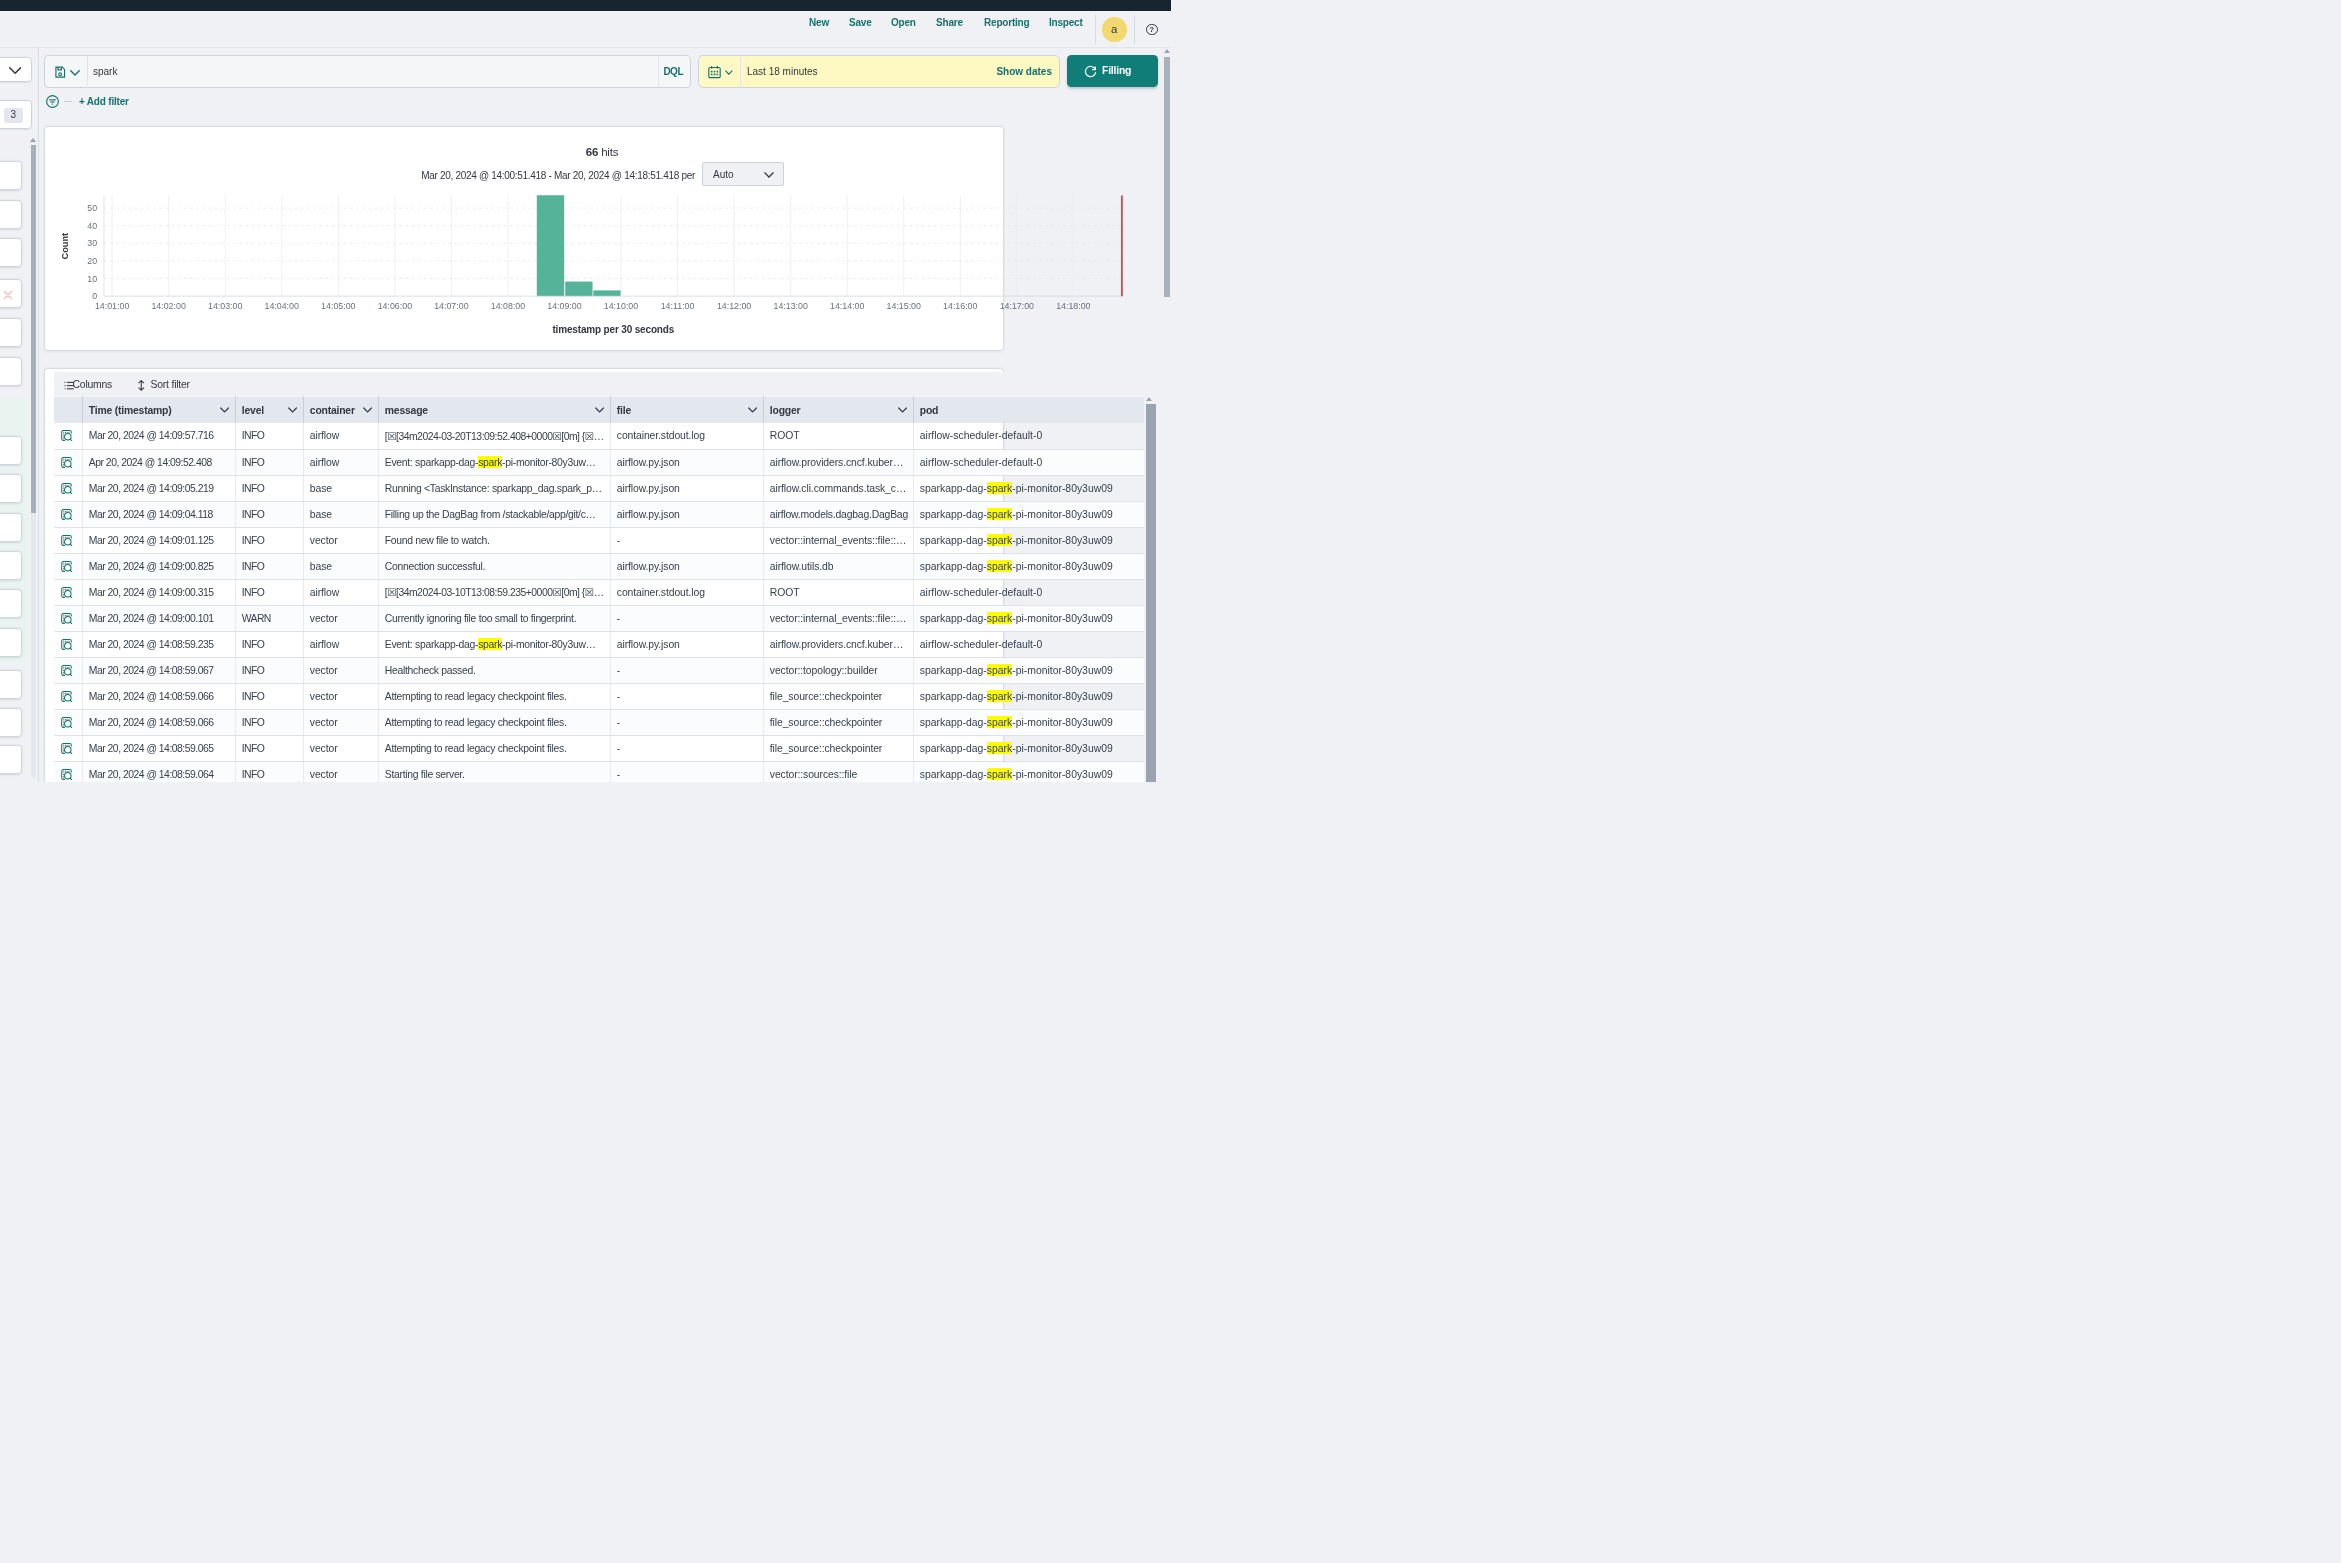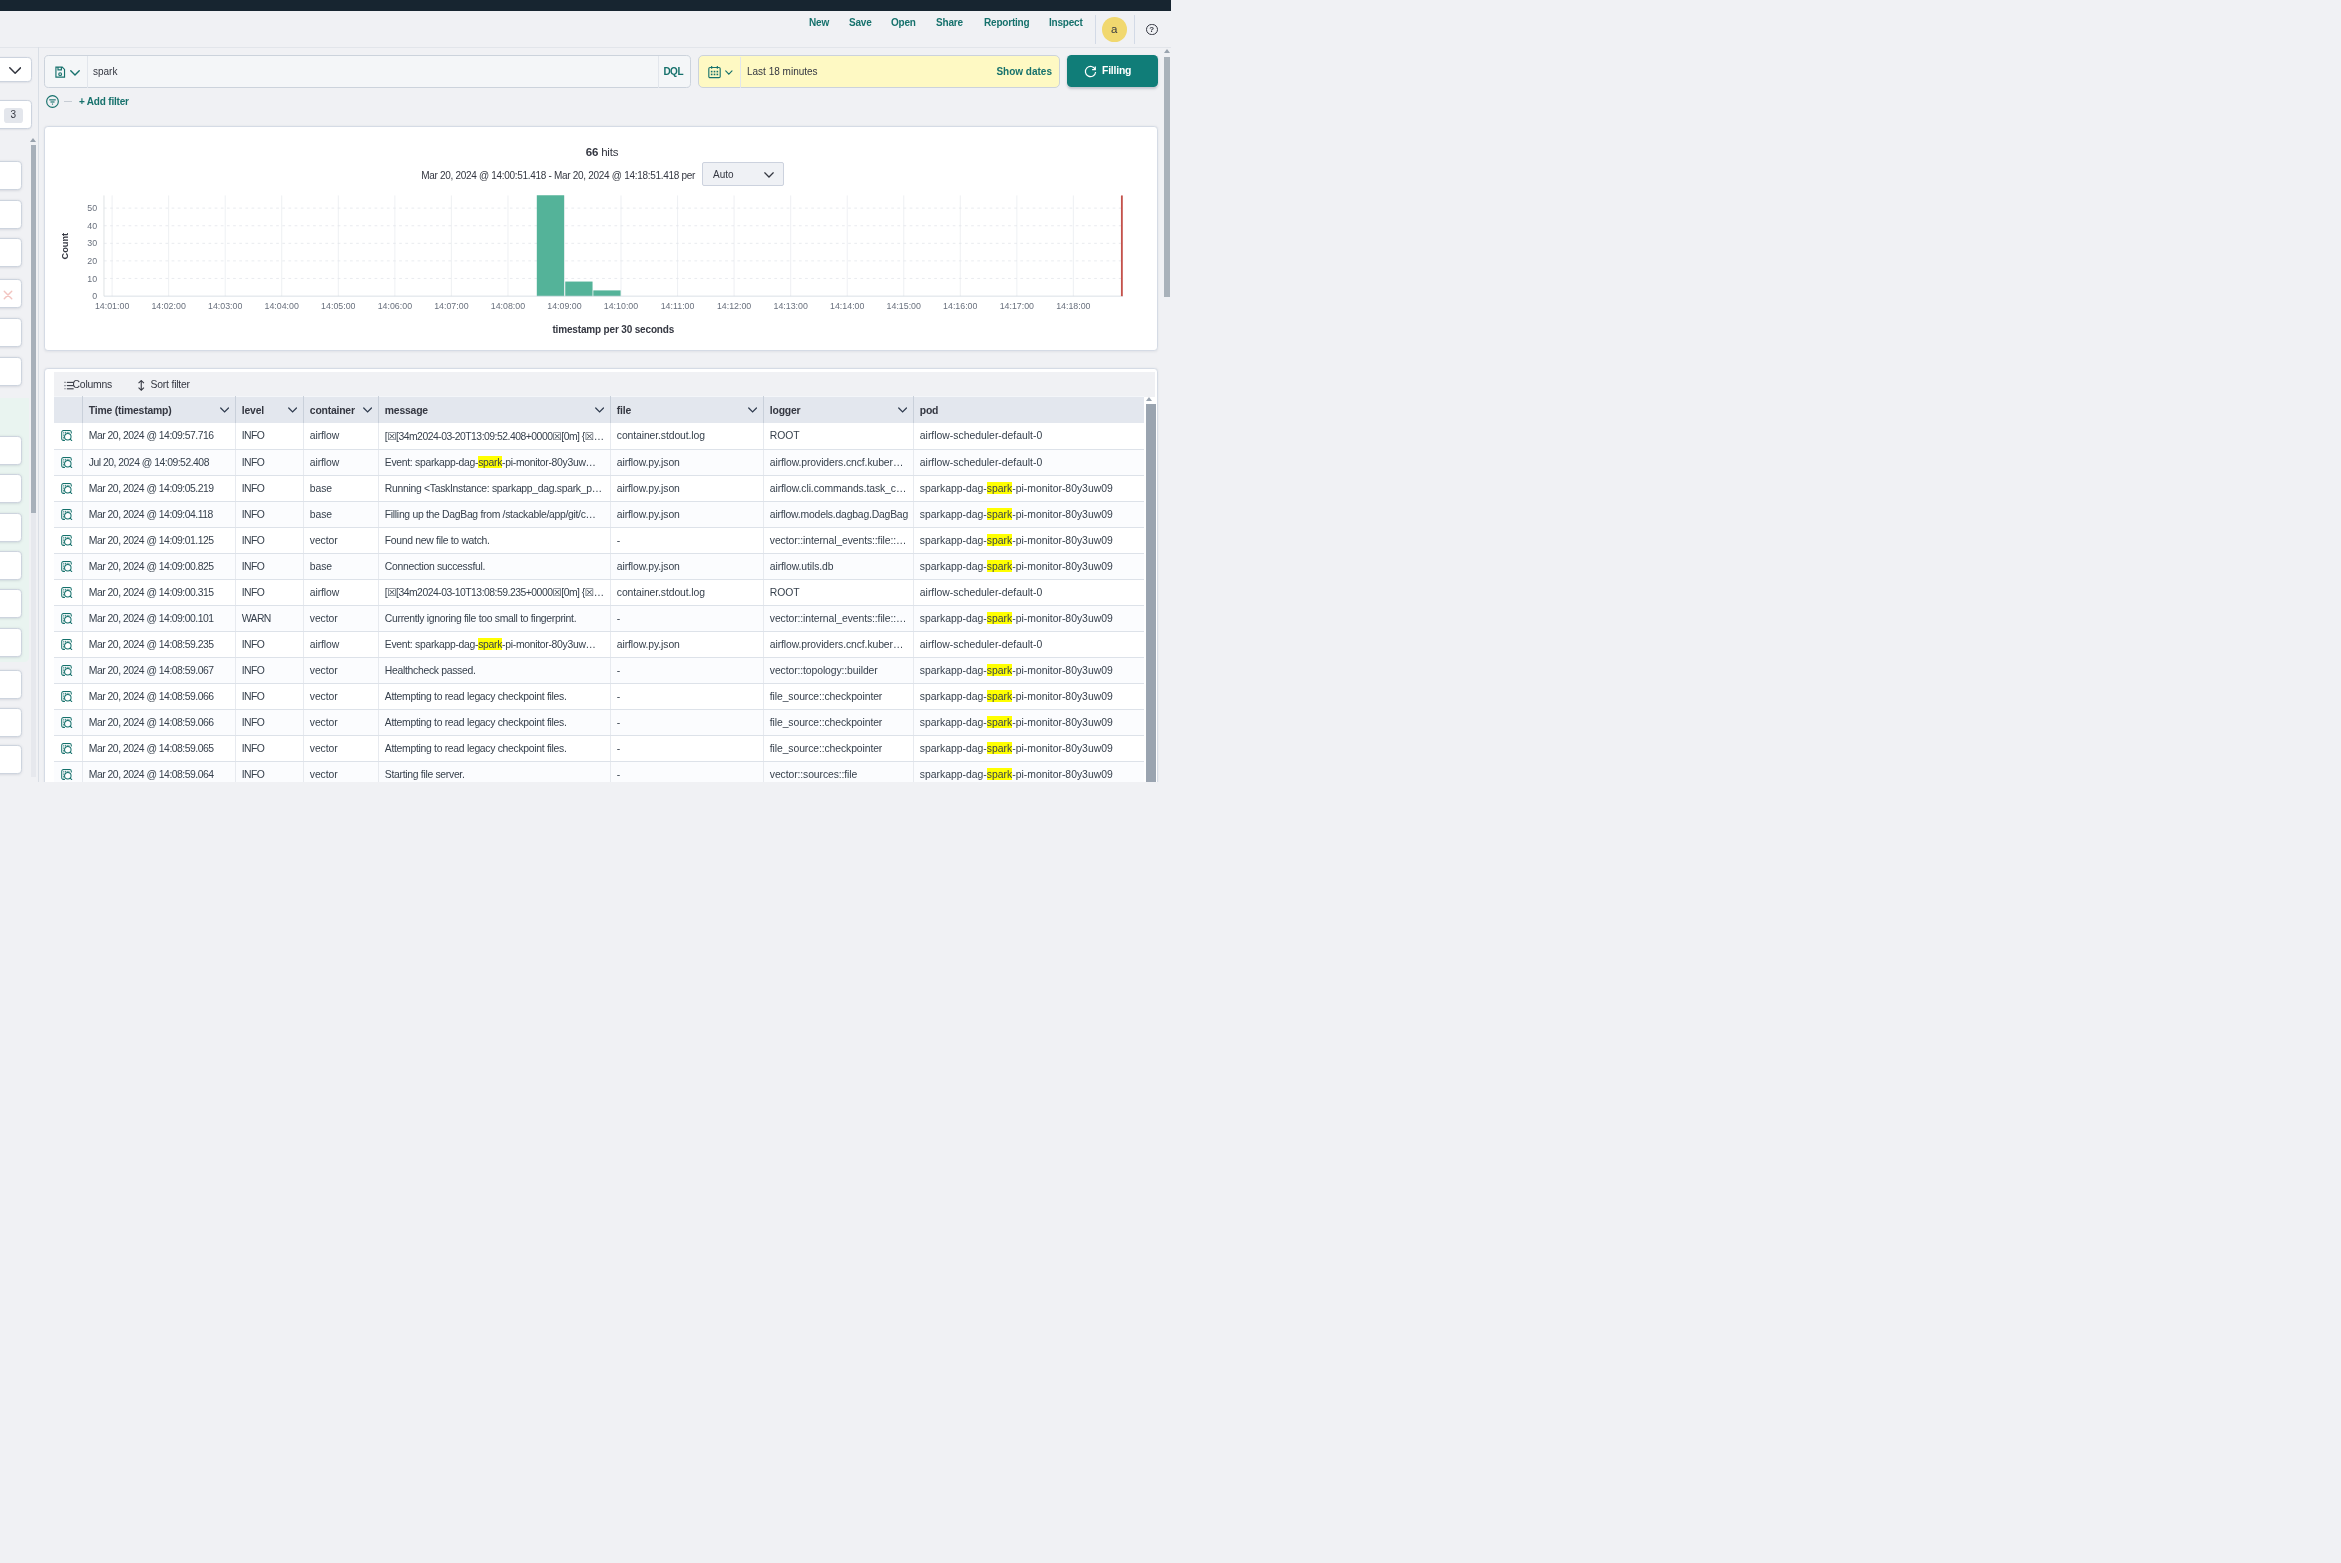--- a/index.html
+++ b/index.html
@@ -35,21 +35,21 @@
 #datebar { position:absolute; left:698px; top:55px; width:362px; height:33px; background:#fef9c3; border:0.8px solid #ccd3dc; border-radius:5px; }
 #datetext { position:absolute; left:48px; top:10px; font-size:10px; color:#343741; letter-spacing:0px; }
 #showdates { position:absolute; right:7px; top:10px; font-size:10px; font-weight:600; color:#16716c; letter-spacing:0px; }
 #refresh { position:absolute; left:1067px; top:55px; width:91px; height:32px; background:#107d78; border-radius:4.6px; color:#fff; box-shadow:0 1.5px 2.3px rgba(60,70,90,0.25); }
 #refresh span { position:absolute; left:35px; top:9.6px; font-size:10.4px; font-weight:700; letter-spacing:-0.2px; }
 
 #filterrow { position:absolute; left:40px; top:91px; width:615px; height:20px; }
 #addfilter { position:absolute; left:39px; top:4.6px; font-size:10px; font-weight:700; color:#16716c; letter-spacing:-0.2px; }
 #fdash { position:absolute; left:23.5px; top:9.6px; width:8.5px; height:1.5px; background:#c6ccd4; }
 
-.card { position:absolute; left:44px; width:1114px; background:#fff; border:0.8px solid #d5dbe5; border-radius:3.8px; box-shadow:0 0.8px 2.3px rgba(120,130,150,0.13); }
+.card { position:absolute; left:44px; width:960px; background:#fff; border:0.8px solid #d5dbe5; border-radius:3.8px; box-shadow:0 0.8px 2.3px rgba(120,130,150,0.13); }
 #chartcard { top:126px; height:225px; }
 #tablecard { top:368px; height:461px; }
 #charttitle { position:absolute; left:0; top:19px; width:1114px; text-align:center; font-size:11.5px; color:#343741; letter-spacing:-0.2px; }
 #chartsub { position:absolute; left:0; top:43px; width:650px; text-align:right; font-size:10px; color:#343741; letter-spacing:-0.3px; }
 #autosel { position:absolute; left:657px; top:35px; width:82px; height:24px; background:#eff1f5; border:0.8px solid #ccd2de; border-radius:2px; }
 #autosel span { position:absolute; left:10px; top:6.2px; font-size:10px; color:#343741; }
 
 #tgrid { position:absolute; left:8.5px; top:27px; width:1090px; }
 #toolbar { position:absolute; left:8.5px; top:3.1px; height:25px; width:1101px; background:#f0f1f4; }
 .tbtn { position:absolute; top:7px; font-size:10.4px; color:#343741; letter-spacing:-0.2px; }
@@ -338,21 +338,21 @@
                   <rect x="6.15" y="3.5" width="1.2" height="1.2"></rect>
                   <rect x="8.25" y="3.5" width="1.2" height="1.2"></rect>
                   <rect x="10.35" y="3.5" width="1.2" height="1.2"></rect>
                   <rect x="4.05" y="5.6" width="1.2" height="1.2"></rect>
                   <rect x="4.05" y="7.7" width="1.2" height="1.2"></rect>
                   <rect x="4.05" y="9.8" width="1.2" height="1.2"></rect>
                   <rect x="4.05" y="11.7" width="1.2" height="1.2"></rect>
                   <rect x="6.15" y="5.6" width="1.2" height="1.2"></rect>
                 </g>
               </svg></td>
-            <td class="tm">Jul 20, 2024 @ 14:09:52.408</td>
+            <td class="tm">Apr 20, 2024 @ 14:09:52.408</td>
             <td class="lv">INFO</td>
             <td>airflow</td>
             <td class="ms">Event: sparkapp-dag-<mark>spark</mark>-pi-monitor-80y3uw…</td>
             <td>airflow.py.json</td>
             <td>airflow.providers.cncf.kuber…</td>
             <td class="pd">airflow-scheduler-default-0</td>
           </tr>
   <tr>
             <td class="ic"><svg width="13" height="13" viewBox="0 0 16 16" style="vertical-align:middle;">
                 <g stroke="#14706b" fill="none" stroke-width="1.25">

